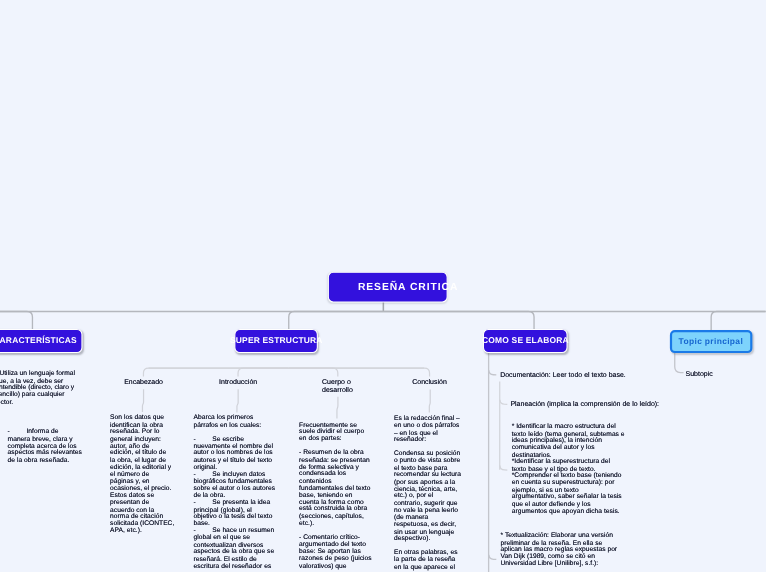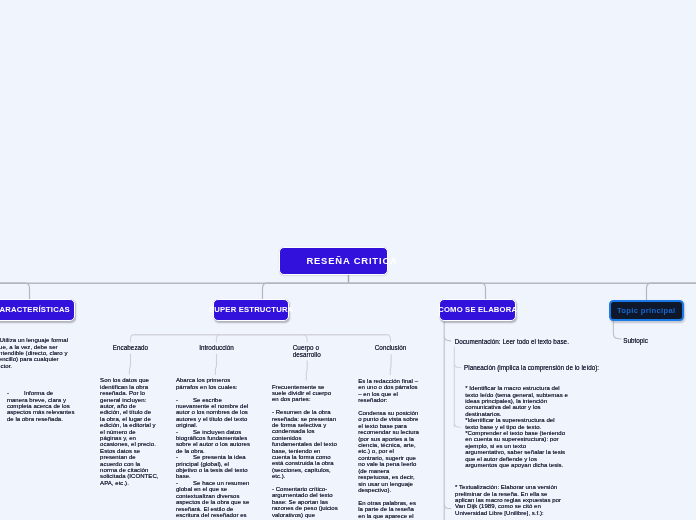--- a/index.html
+++ b/index.html
@@ -8,21 +8,21 @@
        -webkit-font-smoothing:antialiased;}
   .canvas{position:absolute;left:0;top:0;width:696px;height:520px;overflow:hidden;
           transform:translateZ(0);}
   svg.lines{position:absolute;left:0;top:0;width:696px;height:520px;overflow:visible;}
   .node{position:absolute;border-radius:5px;font-weight:bold;display:flex;
         align-items:center;justify-content:center;white-space:nowrap;
         box-sizing:border-box;}
   .fillnode{background:#3311dd;color:#ffffff;border:1.4px solid #ffffff;
         box-shadow:1px 1.4px 1.6px rgba(90,92,104,.42);}
   .rootnode{box-shadow:0 1px 1.4px rgba(120,122,134,.22);}
-  .topicnode{background:#0f172a;color:#1767d0;border:2.3px solid #1a7ae8;border-radius:4.5px;
+  .topicnode{background:#7dd3fc;color:#1767d0;border:2.3px solid #1a7ae8;border-radius:4.5px;
         box-shadow:1px 1.4px 1.6px rgba(90,92,104,.30);}
   .lbl{position:absolute;color:#24283c;font-size:6.3px;line-height:6.6px;
        letter-spacing:.03px;white-space:pre-wrap;tab-size:10;
        text-shadow:0 0 .3px #24283c;}
   .txt{position:absolute;color:#24283c;font-size:6.05px;line-height:6.4px;
        letter-spacing:.03px;white-space:pre-wrap;tab-size:10;
        text-shadow:0 0 .3px #24283c;}
 </style>
 </head>
 <body>
@@ -54,21 +54,21 @@
     <path d="M444.4 336.6 C444.4 339.6 446.2 340.6 448.6 340.7 L451.2 340.8" stroke="#c3c5cc" stroke-width="1.2"></path>
     <path d="M444.4 504.4 C444.4 507.4 446.2 508.4 448.6 508.5 L451.2 508.6" stroke="#c3c5cc" stroke-width="1.2"></path>
     <path d="M454.3 346.8 L454.3 427" stroke="#d2d4da" stroke-width="1.1"></path>
     <path d="M454.5 363.4 C454.5 366.4 456.3 367.4 458.7 367.5 L461.2 367.6" stroke="#d2d4da" stroke-width="1.1"></path>
     <path d="M454.5 423.1 C454.5 426.1 456.3 427.1 458.7 427.2 L461.2 427.3" stroke="#d2d4da" stroke-width="1.1"></path>
 
     <path d="M613.4 321 L613.4 333.4 C613.4 337.0 615.6 338.5 618.6 338.7 L621.4 338.8" stroke="#c3c5cc" stroke-width="1.2"></path>
   </g>
 </svg>
 
-<div class="node fillnode rootnode" style="left:279px;top:246.5px;width:109px;height:28.5px;font-size:9.4px;letter-spacing:.85px;padding-left:37px;">RESEÑA CRITICA</div>
+<div class="node fillnode rootnode" style="left:298px;top:246.5px;width:109px;height:28.5px;font-size:9.4px;letter-spacing:.85px;padding-left:37px;">RESEÑA CRITICA</div>
 
 <div class="node fillnode" style="left:-11.6px;top:299.4px;width:87px;height:21.2px;font-size:7.7px;letter-spacing:.17px;">CARACTERÍSTICAS</div>
 <div class="node fillnode" style="left:213.2px;top:299.4px;width:76px;height:21.2px;font-size:7.7px;letter-spacing:.17px;">SUPER ESTRUCTURA</div>
 <div class="node fillnode" style="left:439.2px;top:299.4px;width:77px;height:21.2px;font-size:7.7px;letter-spacing:.17px;">COMO SE ELABORA</div>
 <div class="node topicnode" style="left:608.7px;top:299.8px;width:75.1px;height:21.1px;font-size:7.7px;letter-spacing:.3px;">Topic principal</div>
 
 <div class="txt" style="left:-4.3px;top:337.2px;width:76px;">- Utiliza un lenguaje formal que, a la vez, debe ser entendible (directo, claro y sencillo) para cualquier lector.</div>
 <div class="txt" style="left:6.9px;top:390.2px;width:68px;">-	Informa de manera breve, clara y completa acerca de los aspectos más relevantes de la obra reseñada.</div>
 
 <div class="lbl" style="left:105px;top:345.2px;width:51px;text-align:center;">Encabezado</div>

